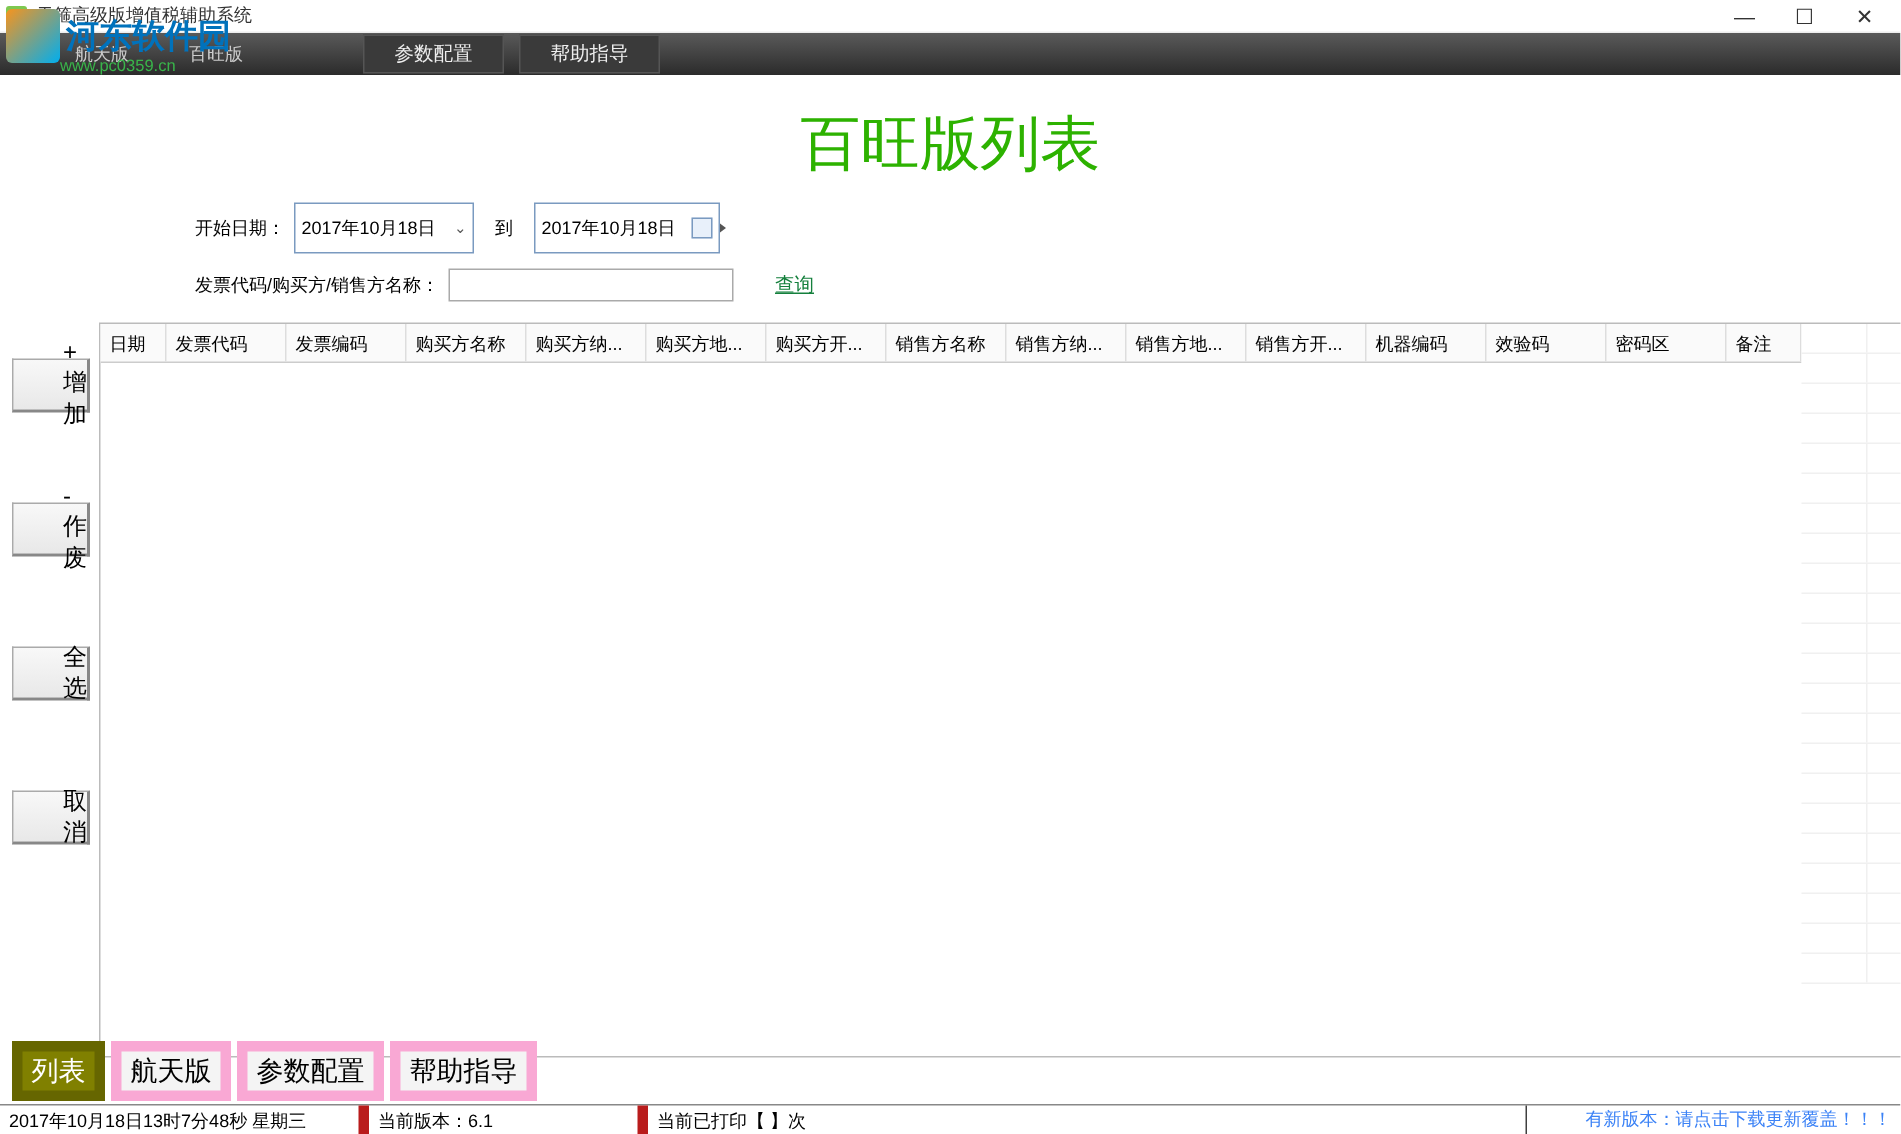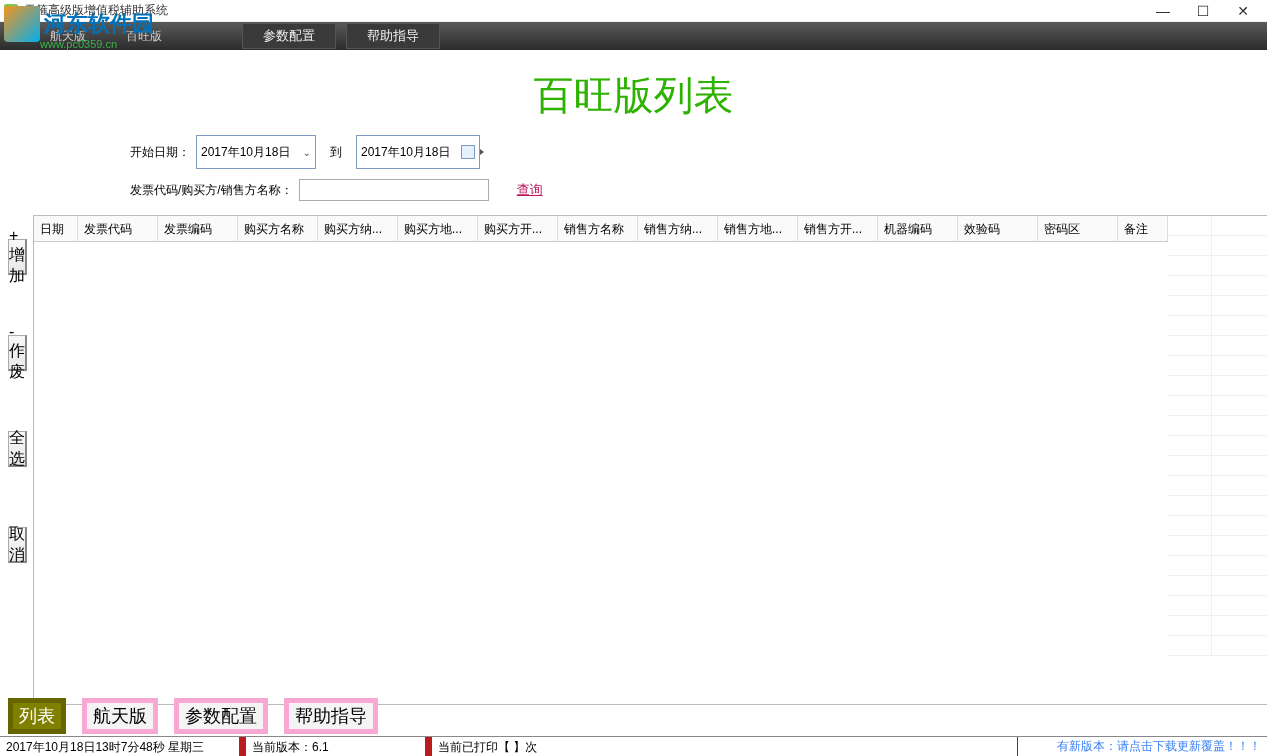--- a/index.html
+++ b/index.html
@@ -26,39 +26,39 @@
 .search-area { padding: 4px 0 4px 130px; font-size: 12px; }
 .search-row { display: flex; align-items: center; margin-bottom: 10px; }
 .search-row label { margin-right: 6px; }
 .date-picker { border: 1px solid #7a9ac0; height: 22px; width: 120px; padding: 16px 4px; font-size: 12px; display: flex; align-items: center; justify-content: space-between; background: #fff; }
 .date-picker .dp-arrow { font-size: 10px; color: #555; }
 .search-row .to-label { margin: 0 14px; }
 .date-picker.cal { width: 124px; }
 .cal-icon { width: 14px; height: 14px; display: inline-block; background: #e8f0fa; border: 1px solid #7a9ac0; position: relative; }
 .cal-icon::after { content: ""; position: absolute; right: -10px; top: 3px; border-left: 4px solid #555; border-top: 3px solid transparent; border-bottom: 3px solid transparent; }
 .text-input { border: 1px solid #aaa; height: 22px; width: 190px; padding: 0 4px; font-size: 12px; }
-.query-link { margin-left: 28px; color: #be185d; text-decoration: underline; font-size: 13px; cursor: default; }
+.query-link { margin-left: 28px; color: #15803d; text-decoration: underline; font-size: 13px; cursor: default; }
 
 .main-area { display: flex; padding: 0 8px; }
 .side-buttons { width: 104px; display: flex; flex-direction: column; padding-top: 24px; }
-.side-btn { height: 36px; margin-bottom: 60px; background: linear-gradient(#f8f8f8, #e8e8e8); border: 1px solid #aaa; border-right: 2px solid #888; border-bottom: 2px solid #888; font-size: 16px; display: flex; align-items: center; justify-content: center; cursor: default; }
+.side-btn { height: 36px; margin-bottom: 60px; background: linear-gradient(#f8f8f8, #e8e8e8); border: 1px solid #aaa; border-right: 2px solid #888; border-bottom: 2px solid #888; font-size: 16px; display: flex; align-items: center; justify-content: center; cursor: default; padding-left: 33px; }
 
 .table-wrap { flex: 1; border: 1px solid #bbb; height: 490px; display: flex; flex-direction: row; margin-left: 6px; }
 .table-header { display: flex; background: #fafafa; border-bottom: 1px solid #ccc; height: 26px; }
 .table-header .th { border-right: 1px solid #ddd; font-size: 12px; padding: 5px 6px; white-space: nowrap; overflow: hidden; }
 .table-body { flex: 1; background: #fff; position: relative; }
 .table-body .grid-row { height: 20px; border-bottom: 1px solid #f0f0f0; display: flex; }
 .table-body .grid-row .td { border-right: 1px solid #f0f0f0; }
 .hscroll { height: 18px; background: #f0f0f0; display: flex; align-items: center; border-top: 1px solid #ccc; }
 .hscroll .sc-btn { width: 18px; height: 18px; background: #e4e4e4; border: 1px solid #bbb; display: flex; align-items: center; justify-content: center; font-size: 10px; color: #555; }
 .hscroll .sc-track { flex: 1; height: 18px; background: #f4f4f4; position: relative; }
 .hscroll .sc-thumb { position: absolute; left: 0; top: 0; height: 16px; width: 96%; background: #d8d8d8; border: 1px solid #bbb; }
 
 .bottom-tabs { position: absolute; left: 8px; bottom: 22px; display: flex; }
-.bottom-tabs .tab { font-size: 18px; font-family: "FangSong", serif; padding: 1px 6px; border: 5px solid #f9a8d4; background: #f4f4f4; margin-right: 16px; }
+.bottom-tabs .tab { font-size: 18px; font-family: "FangSong", serif; padding: 1px 6px; border: 7px solid #f9a8d4; background: #f4f4f4; margin-right: 4px; }
 .bottom-tabs .tab.active { background: #808000; color: #fff; border-color: #666600; }
 
 .statusbar { position: absolute; left: 0; bottom: 0; right: 0; height: 20px; border-top: 1px solid #888; display: flex; align-items: center; font-size: 12px; padding: 0 6px; background: #fff; }
 .statusbar .sb-item { border-right: 7px solid #b91c1c; padding-right: 6px; margin-right: 6px; height: 20px; line-height: 20px; }
 .statusbar .sb-right { margin-left: auto; color: #3b82f6; }
 
 .col-w-0{width:44px}.col-w-1{width:80px}.col-w-2{width:80px}.col-w-3{width:80px}.col-w-4{width:80px}.col-w-5{width:80px}.col-w-6{width:80px}.col-w-7{width:80px}.col-w-8{width:80px}.col-w-9{width:80px}.col-w-10{width:80px}.col-w-11{width:80px}.col-w-12{width:80px}.col-w-13{width:80px}.col-w-14{width:50px}
 </style>
 </head>
 <body>

